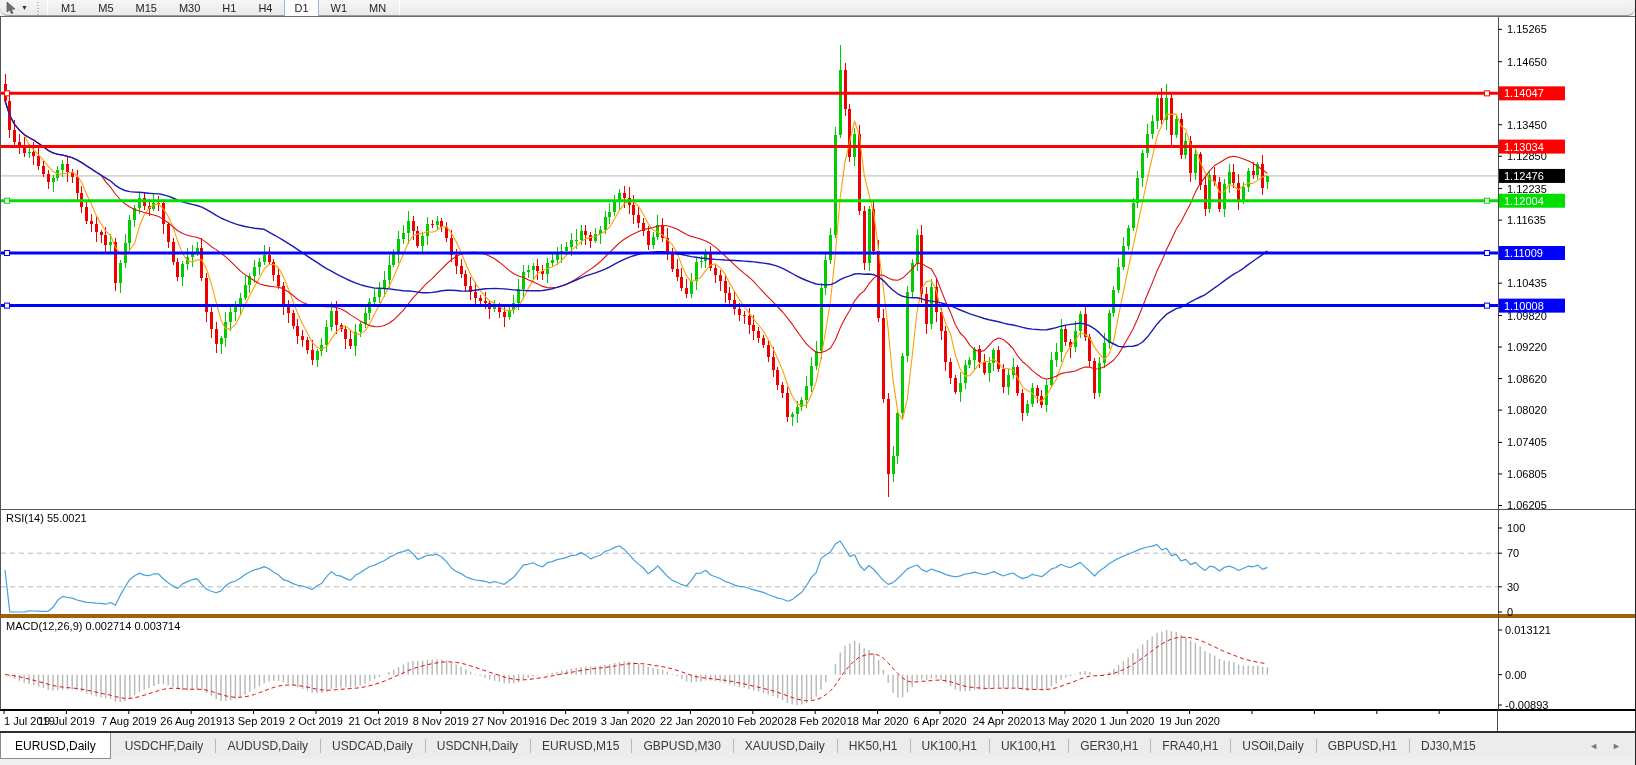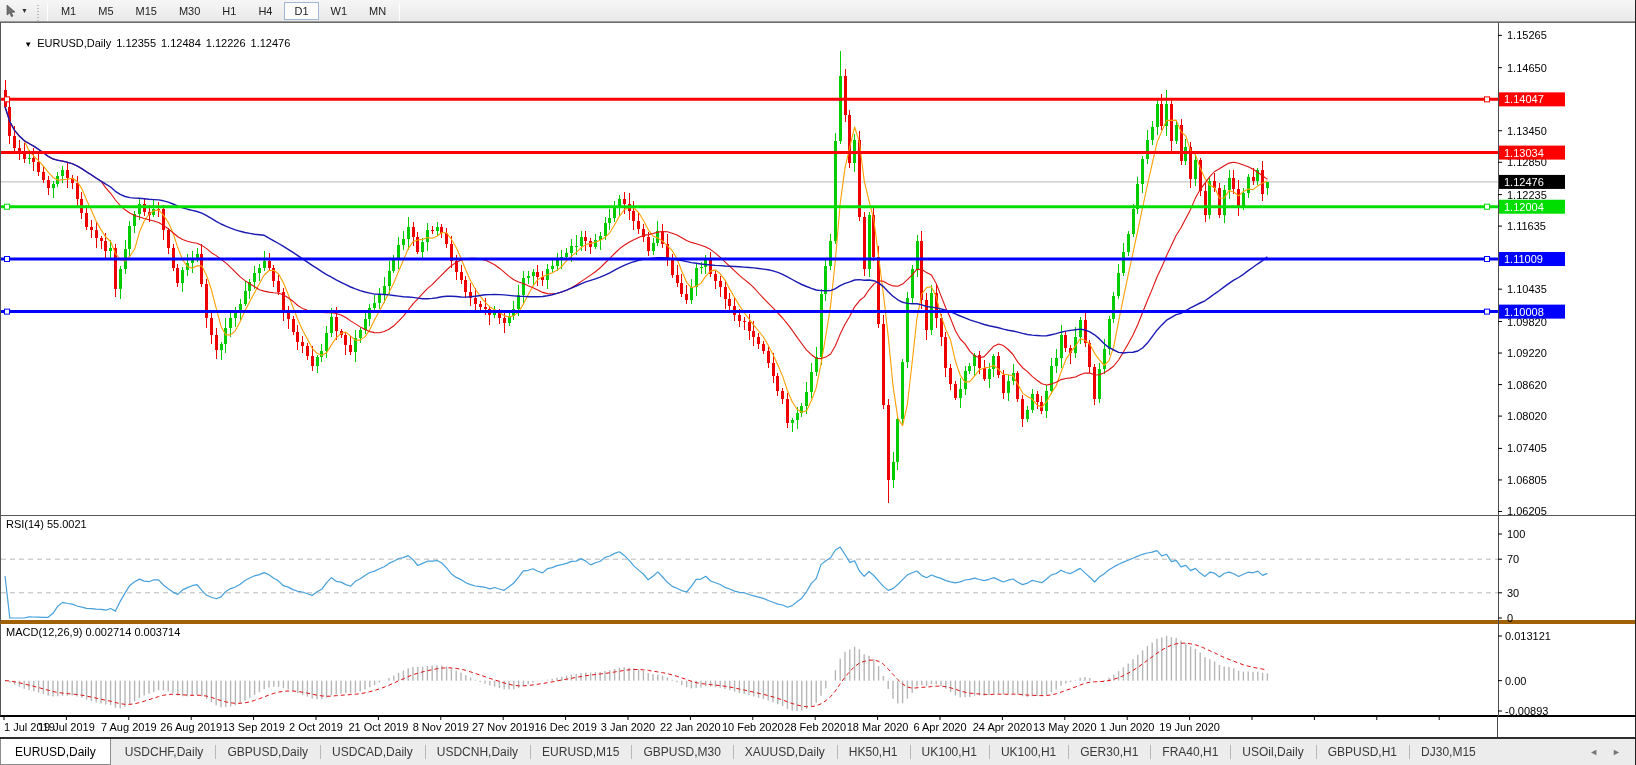--- a/index.html
+++ b/index.html
@@ -1,22 +1,22 @@
 <!DOCTYPE html>
 <html><head>
 <meta charset="utf-8">
 <style>
   * { box-sizing: border-box; margin: 0; padding: 0; }
   html,body { width:1636px; height:765px; overflow:hidden; background:#f0f0f0;
     font-family:"Liberation Sans", sans-serif; }
   #window { width:1636px; height:765px; border-right:1px solid #222; }
 
   
-  #toolbar { height:22px; background:linear-gradient(#f6f6f6,#e9e9e9);
-    border-bottom:1px solid #9a9a9a; display:flex; align-items:flex-end; font-size:11px; color:#222; }
+  #toolbar { height:16px; background:linear-gradient(#f6f6f6,#e9e9e9);
+    border-bottom:1px solid #9a9a9a; display:flex; align-items:flex-end; font-size:11px; color:#222;border-radius:10px; }
   #tool-group { display:flex; align-items:center; padding:0 4px; height:100%; }
   #tool-caret { font-size:7px; color:#333; margin-left:3px; }
   .grip { width:7px; height:16px; margin:0 3px;
     background-image:repeating-linear-gradient(#bbb 0 1px, transparent 1px 3px);
     background-size:2px 100%; background-repeat:no-repeat; background-position:2px 0; }
   .vsep { width:1px; height:18px; background:#c2c2c2; border-right:1px solid #fff; margin:0 2px; }
   #timeframe-buttons { display:flex; height:100%; align-items:center; }
   .tfbtn { padding:2px 9px; margin:0 1px; border:1px solid transparent; cursor:default; }
   .tfbtn.active { background:#fdfdfd; border:1px solid #9fb8d1; }
 
@@ -65,23 +65,20 @@
         <div class="tfbtn">H1</div>
         <div class="tfbtn">H4</div>
         <div class="tfbtn active">D1</div>
         <div class="tfbtn">W1</div>
         <div class="tfbtn">MN</div>
       </div>
     <div class="vsep"></div>
   </div>
 
   <div id="main-panel" class="panel">
-    <div class="overlay-label" id="chart-title">
-      <span id="title-caret">▼</span><span>EURUSD,Daily</span><span>1.12355</span><span>1.12484</span><span>1.12226</span><span>1.12476</span>
-    </div>
     <svg id="main-svg" width="1636" height="494">
         <line x1="0" y1="158.9208510638299" x2="1497" y2="158.9208510638299" stroke="#b6b6b6" stroke-width="1"></line>
         <g shape-rendering="crispEdges">
           <line x1="4" y1="57.48301049601001" x2="4" y2="86.96820224454203" stroke="#ee0000" stroke-width="1"></line>
           <rect x="2.5" y="66.74255319149012" width="3" height="16.931479577057345" fill="#ee0000"></rect>
           <line x1="8.8" y1="75.48578810702517" x2="8.8" y2="121.14476656321483" stroke="#ee0000" stroke-width="1"></line>
           <rect x="7.300000000000001" y="83.67403276854746" width="3" height="29.57630595795696" fill="#ee0000"></rect>
           <line x1="13.6" y1="103.41697019876642" x2="13.6" y2="128.44826577494385" stroke="#ee0000" stroke-width="1"></line>
           <rect x="12.1" y="113.25033872650442" width="3" height="11.995447777554915" fill="#ee0000"></rect>
           <line x1="18.4" y1="117.27438578980588" x2="18.4" y2="137.44998137740734" stroke="#ee0000" stroke-width="1"></line>
@@ -1022,21 +1019,21 @@
         <line x1="1314.3999999999999" y1="0" x2="1314.3999999999999" y2="4" stroke="#000"></line>
         <line x1="1376.8" y1="0" x2="1376.8" y2="4" stroke="#000"></line>
         <line x1="1439.2" y1="0" x2="1439.2" y2="4" stroke="#000"></line>
         <line x1="1497.5" y1="0" x2="1497.5" y2="21" stroke="#4d4d4d"></line>
       </svg>
   </div>
 
   <div id="tabbar">
     <div class="tab active">EURUSD,Daily</div>
       <div class="tab">USDCHF,Daily</div>
-      <div class="tab">GBPUSD,Daily</div>
+      <div class="tab">AUDUSD,Daily</div>
       <div class="tab">USDCAD,Daily</div>
       <div class="tab">USDCNH,Daily</div>
       <div class="tab">EURUSD,M15</div>
       <div class="tab">GBPUSD,M30</div>
       <div class="tab">XAUUSD,Daily</div>
       <div class="tab">HK50,H1</div>
       <div class="tab">UK100,H1</div>
       <div class="tab">UK100,H1</div>
       <div class="tab">GER30,H1</div>
       <div class="tab">FRA40,H1</div>

